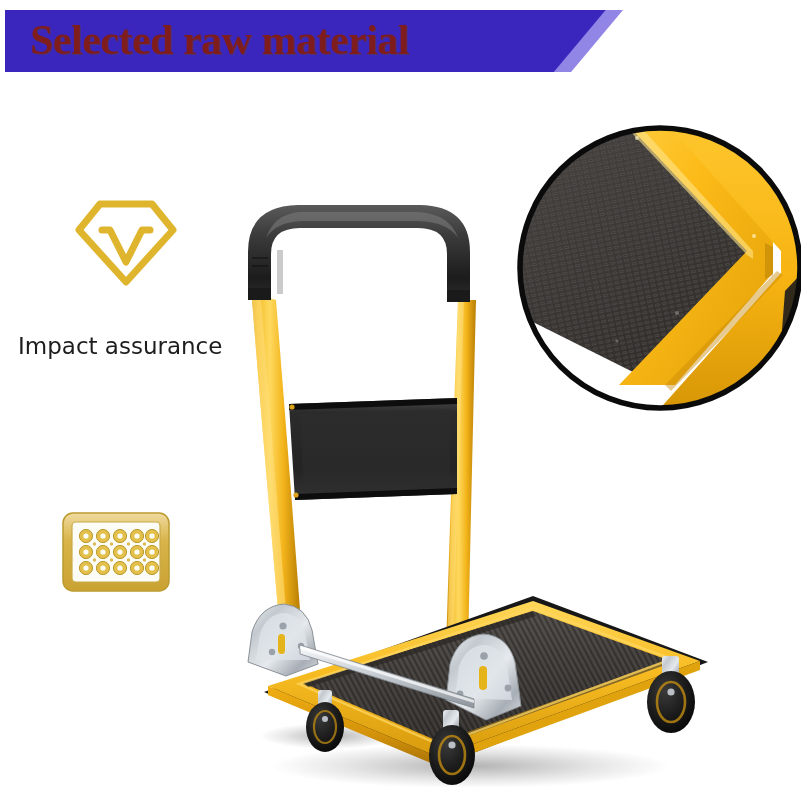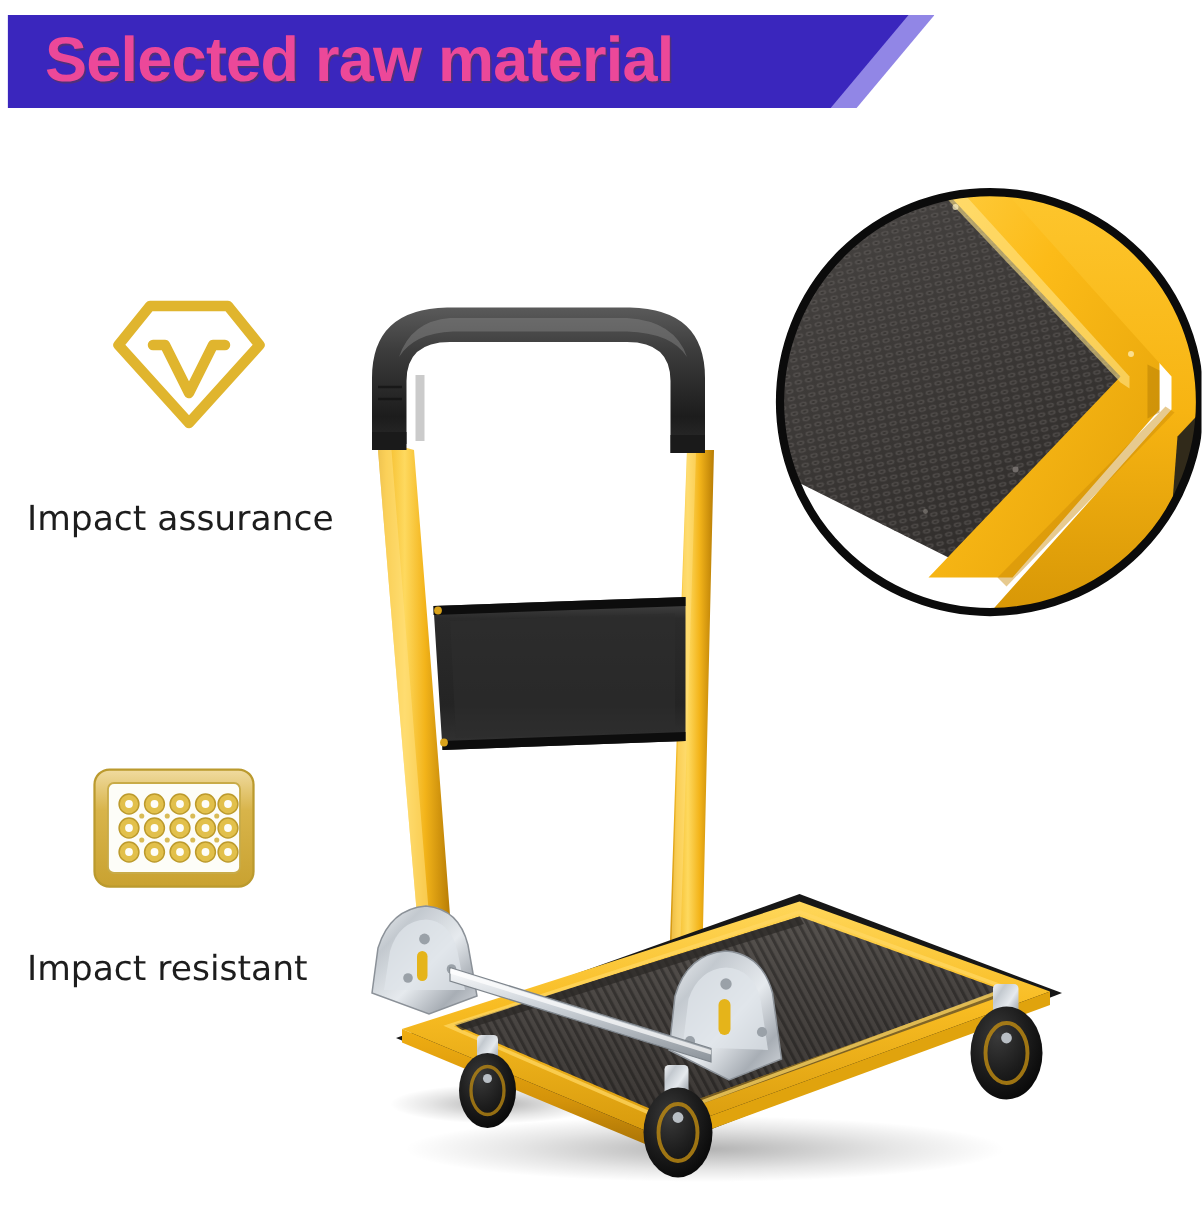--- a/index.html
+++ b/index.html
@@ -35,25 +35,25 @@
     width: 618px; height: 62px;
     background: #9186e6;
     -webkit-clip-path: polygon(97.2% 0, 100% 0, 91.6% 100%, 88.8% 100%);
     clip-path: polygon(97.2% 0, 100% 0, 91.6% 100%, 88.8% 100%);
   }
   #banner-title {
     position: absolute;
     left: 30px; top: 10px;
     height: 70px;
     line-height: 60px;
-    font-family: Liberation Sans, sans-serif;
+    font-family: Liberation Serif, serif;
     font-weight: bold;
     font-size: 42px;
     letter-spacing: -0.5px;
-    color: #ec4899;
+    color: #7f1d1d;
     white-space: nowrap;
     text-shadow: 1px 1px 0 rgba(120,70,0,0.35);
   }
 
   
   .feature { position: absolute; }
   .feature-label {
     position: absolute;
     font-family: "DejaVu Sans", sans-serif;
     font-weight: 400;
@@ -152,21 +152,20 @@
           <circle cx="51.5" cy="34" r="1.7"></circle>
           <circle cx="68.5" cy="34" r="1.7"></circle>
           <circle cx="84.5" cy="34" r="1.7"></circle>
         <circle cx="34.5" cy="50" r="1.7"></circle>
           <circle cx="51.5" cy="50" r="1.7"></circle>
           <circle cx="68.5" cy="50" r="1.7"></circle>
           <circle cx="84.5" cy="50" r="1.7"></circle>
       </g>
     </svg>
   </span>
-  <div class="feature-label" id="label-impact">Impact resistant</div>
 </div>
 
 <svg id="cart" viewBox="0 0 801 809">
   <defs>
     <linearGradient id="tubeY" x1="0" y1="0" x2="1" y2="0">
       <stop offset="0%" stop-color="#c98c07"></stop>
       <stop offset="18%" stop-color="#f5bd2a"></stop>
       <stop offset="42%" stop-color="#fed95f"></stop>
       <stop offset="68%" stop-color="#f3b41a"></stop>
       <stop offset="100%" stop-color="#b87d05"></stop>

